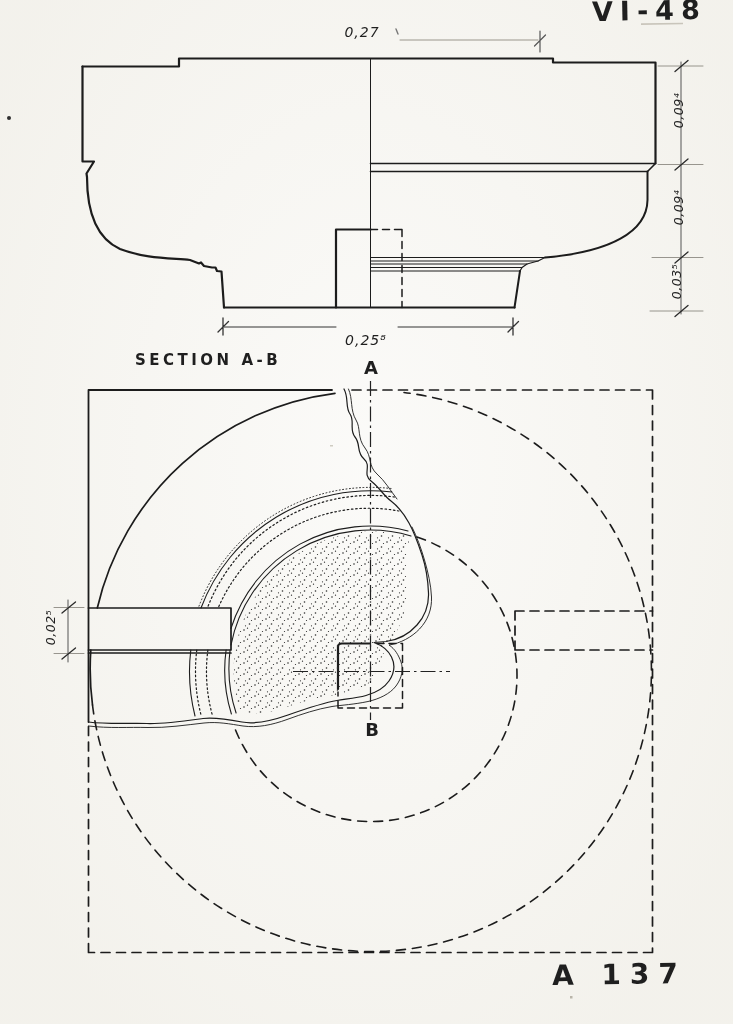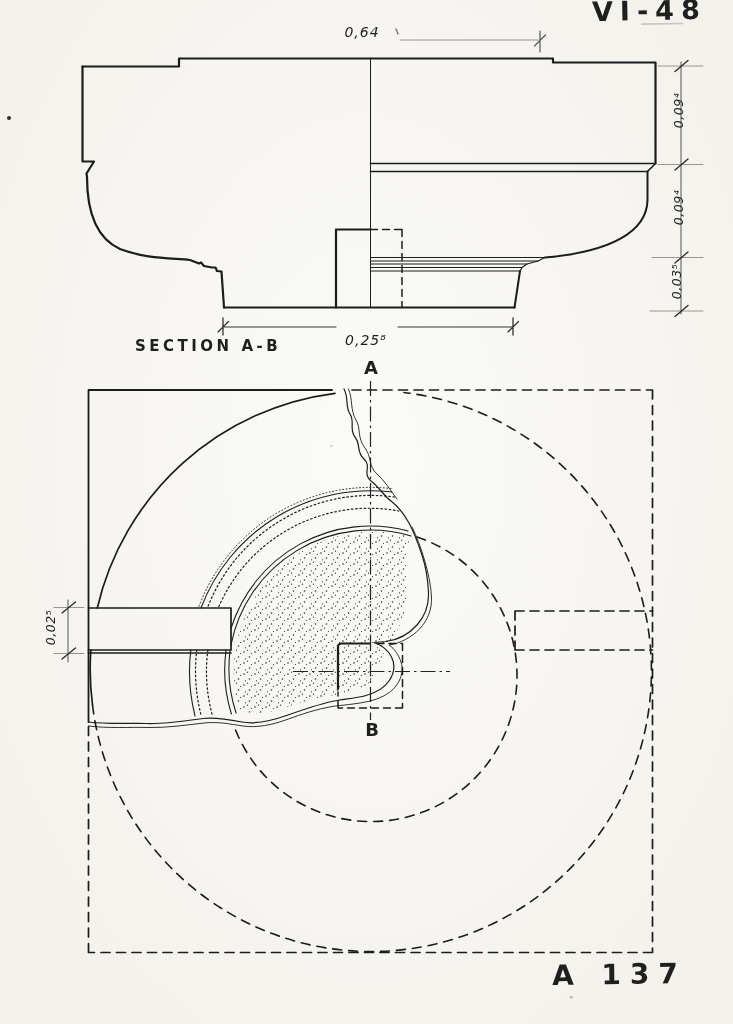--- a/index.html
+++ b/index.html
@@ -141,23 +141,23 @@
       <rect x="641" y="23" width="42" height="1.6" fill="#c9c5bb" transform="rotate(-1 662 24)"></rect>
       <rect x="330" y="445" width="3" height="1.5" fill="#cfccc2"></rect>
       <rect x="570" y="996" width="2.5" height="2.5" fill="#b9b5aa"></rect>
     </g>
   </svg>
 
   <div class="lbl hand-big" style="left:592px;top:-5px;">VI-48</div>
 
   <div class="lbl hand-cat" style="left:552px;top:958px;">A 137</div>
 
-  <div class="lbl section-title" style="left:135px;top:337px;">SECTION A-B</div>
+  <div class="lbl section-title" style="left:135px;top:351px;">SECTION A-B</div>
 
-  <div class="lbl dim ctr" style="left:332px;top:24px;width:60px;">0,64</div>
+  <div class="lbl dim ctr" style="left:332px;top:24px;width:60px;">0,27</div>
 
   <div class="lbl dim ctr" style="left:336px;top:309px;width:60px;margin-top:23px;">0,25⁸</div>
 
   <div class="lbl dim-sm ctr rot" style="left:648px;top:103px;width:60px;">0,09⁴</div>
 
   <div class="lbl dim-sm ctr rot" style="left:648px;top:200px;width:60px;">0,09⁴</div>
 
   <div class="lbl dim-sm ctr rot" style="left:646px;top:274px;width:60px;">0,03⁵</div>
 
   <div class="lbl dim-sm ctr rot" style="left:20px;top:620px;width:60px;">0,02⁵</div>

